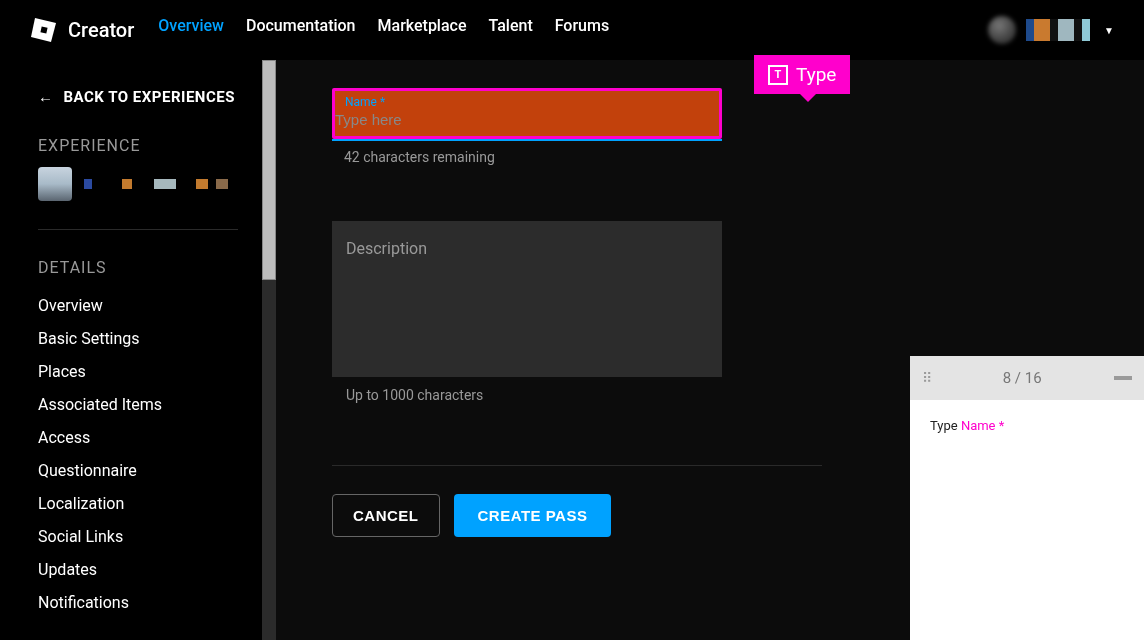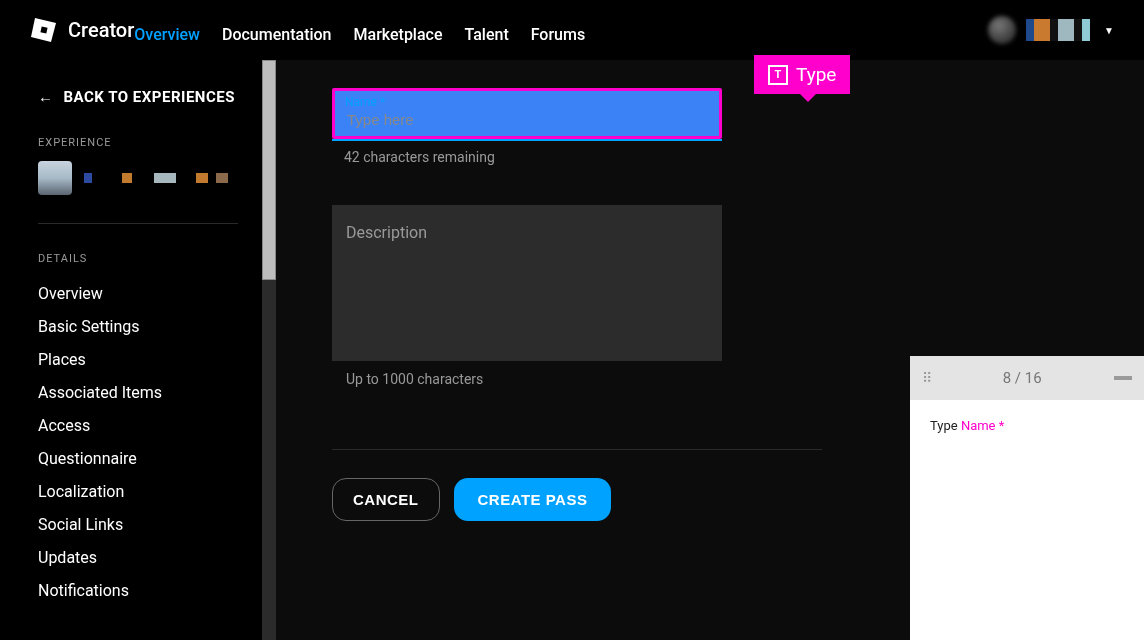--- a/index.html
+++ b/index.html
@@ -1,62 +1,62 @@
 <!DOCTYPE html>
 <html><head>
 <meta charset="utf-8">
 <style>
 * { margin: 0; padding: 0; box-sizing: border-box; }
 body { font-family: -apple-system, BlinkMacSystemFont, "Segoe UI", Roboto, Arial, sans-serif; background: #000; color: #fff; width: 1144px; height: 640px; overflow: hidden; position: relative; }
 
 
 .topnav { height: 60px; background: #000; display: flex; align-items: center; padding: 0 30px; justify-content: space-between; }
-.topnav-left { display: flex; align-items: flex-end; }
+.topnav-left { display: flex; align-items: flex-start; gap: 24px; }
 .logo-wrap { display: flex; align-items: center; gap: 10px; }
 .logo-box { width: 28px; height: 28px; }
 .creator-text { font-size: 20px; font-weight: 500; color: #fff; }
 .nav-links { display: flex; gap: 22px; }
 .nav-link { color: #fff; font-size: 16px; font-weight: 500; cursor: pointer; }
 .nav-link.active { color: #00a2ff; }
 .topnav-right { display: flex; align-items: center; gap: 10px; }
 .avatar-circ { width: 28px; height: 28px; border-radius: 50%; background: radial-gradient(circle at 40% 35%, #777 0%, #444 55%, #222 100%); filter: blur(2px); }
 .stripe-bar { display: flex; height: 22px; }
 .stripe { width: 8px; height: 22px; }
 .caret-down { color: #fff; font-size: 10px; margin-left: 4px; }
 
 
 .main { display: flex; height: calc(640px - 60px); }
 .sidebar { width: 276px; background: #000; padding: 0 38px; overflow-y: auto; position: relative; }
 .scrollbar-track { position: absolute; right: 0; top: 0; bottom: 0; width: 14px; background: #2b2b2b; }
 .scrollbar-thumb { position: absolute; right: 0; top: 0; width: 14px; height: 220px; background: #bdbdbd; border: 1px solid #888; }
 .back-link { display: flex; align-items: center; gap: 10px; color: #fff; font-weight: 700; font-size: 15px; letter-spacing: 0.5px; padding-top: 28px; padding-bottom: 30px; cursor: pointer; }
-.section-header { color: #999; font-size: 11px; letter-spacing: 1px; font-weight: 400; padding-bottom: 12px; }
+.section-header { color: #999; font-size: 16px; letter-spacing: 1px; font-weight: 400; padding-bottom: 12px; }
 .experience-card { display: flex; align-items: center; gap: 12px; padding-bottom: 28px; }
 .exp-thumb { width: 34px; height: 34px; background: linear-gradient(180deg, #c8d4df 0%, #a8bac8 50%, #5a6570 100%); border-radius: 4px; }
 .exp-chips { display: flex; gap: 8px; align-items: center; }
 .chip { height: 10px; display: inline-block; }
 .divider { height: 1px; background: #2a2a2a; margin-bottom: 28px; }
 .side-item { color: #fff; font-size: 16px; padding: 7px 0; cursor: pointer; }
 
 
 .content { flex: 1; background: #0c0c0c; padding: 0 0 0 56px; position: relative; }
 .form-area { width: 390px; padding-top: 28px; }
 .field-group { background: #2c2c2c; border-radius: 2px; position: relative; }
 .name-group { border: 3px solid #ff00cc; border-bottom: 3px solid #ff00cc; padding: 0; }
 .name-label { position: absolute; top: 4px; left: 10px; font-size: 12px; color: #00a2ff; }
-.name-input { width: 100%; background: #3b82f6; border: none; color: #fff; padding: 20px 12px 8px 12px; font-size: 15px; outline: none; }
+.name-input { width: 100%; background: #c2410c; border: none; color: #fff; padding: 20px 12px 8px 0; font-size: 15px; outline: none; }
 .name-input::placeholder { color: #888; }
 .name-underline { height: 2px; background: #00a2ff; width: 390px; }
 .remaining { color: #999; font-size: 14px; padding: 8px 0 0 12px; }
-.desc-group { background: #2c2c2c; margin-top: 40px; height: 156px; padding: 18px 14px; }
+.desc-group { background: #2c2c2c; margin-top: 56px; height: 156px; padding: 18px 14px; }
 .desc-label { color: #999; font-size: 16px; }
 .desc-hint { color: #999; font-size: 14px; padding: 10px 0 0 14px; }
 .divider-content { height: 1px; background: #2a2a2a; margin-top: 62px; width: 490px; }
 .button-row { display: flex; gap: 14px; margin-top: 28px; }
-.btn { padding: 12px 20px; font-size: 15px; font-weight: 600; letter-spacing: 0.5px; border-radius: 14px; cursor: pointer; }
+.btn { padding: 12px 20px; font-size: 15px; font-weight: 600; letter-spacing: 0.5px; border-radius: 4px; cursor: pointer; }
 .btn-cancel { background: transparent; border: 1px solid #666; color: #fff; }
 .btn-create { background: #00a2ff; border: none; color: #fff; padding: 0 24px; }
 
 
 .type-callout { position: absolute; top: -5px; left: 478px; background: #ff00cc; color: #fff; padding: 8px 14px; display: flex; align-items: center; gap: 8px; font-size: 19px; z-index: 5; }
 .type-callout::after { content: ""; position: absolute; bottom: -8px; left: 46px; border-left: 8px solid transparent; border-right: 8px solid transparent; border-top: 8px solid #ff00cc; }
 .type-icon-box { width: 20px; height: 20px; border: 2px solid #fff; display: flex; align-items: center; justify-content: center; font-size: 11px; font-weight: 700; }
 
 
 .side-panel { position: absolute; right: 0; top: 356px; width: 234px; height: 284px; background: #fff; color: #222; display: flex; flex-direction: column; }

